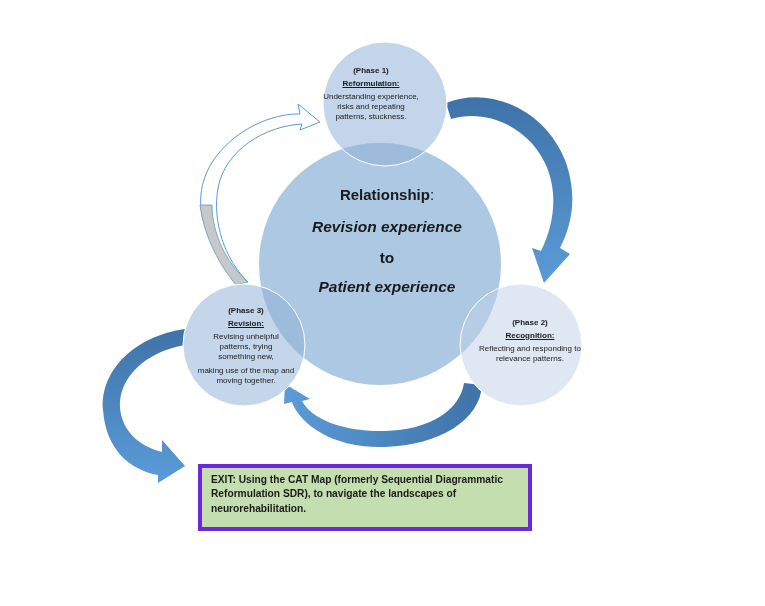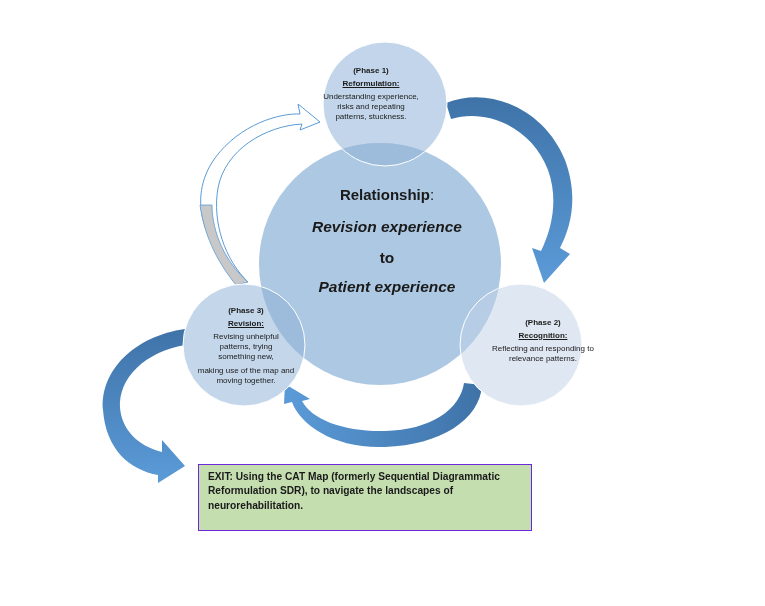--- a/index.html
+++ b/index.html
@@ -10,21 +10,21 @@
   .phase-label { font-weight: bold; font-size: 8px; margin-bottom: 3px; }
   .phase-name { font-weight: bold; font-size: 8px; text-decoration: underline; margin-bottom: 3px; }
   .phase-desc { font-size: 8px; line-height: 1.28; }
   .phase-desc2 { font-size: 8px; line-height: 1.28; margin-top: 4px; }
   .center-title { font-size: 15px; font-weight: bold; margin-bottom: 6px; }
   .center-title .colon { font-weight: normal; }
   .center-body { font-size: 14.5px; line-height: 1.2; }
   .center-em { font-size: 15.5px; font-weight: bold; font-style: italic; margin-top: 14px; }
   .center-to { font-size: 15.5px; font-weight: bold; margin-top: 12px; }
   .exit-box { position: absolute; left: 198px; top: 464px; width: 334px; height: 67px;
-              background: #c5deb0; border: 1px solid #6d28d9; box-sizing: border-box;
+              background: #c5deb0; border: 4px solid #6d28d9; box-sizing: border-box;
               padding: 5px 9px; font-size: 10.2px; font-weight: bold; line-height: 1.42; color: #1a1a1a; }
 </style>
 </head>
 <body>
 
 <svg class="diagram" width="765" height="606" viewBox="0 0 765 606">
   <defs>
     <linearGradient id="gradR" x1="0" y1="0" x2="0" y2="1">
       <stop offset="0" stop-color="#3f73a8"></stop>
       <stop offset="1" stop-color="#5b9bd8"></stop>
@@ -77,21 +77,21 @@
   <div class="phase-desc" style="padding:0 6px;">Understanding experience, risks and repeating patterns, stuckness.</div>
 </div>
 
 <div class="txt" style="left:292px; top:178px; width:190px;margin-top:8px;">
   <div class="center-title"><span>Relationship</span><span class="colon">:</span></div>
   <div class="center-em">Revision experience</div>
   <div class="center-to">to</div>
   <div class="center-em" style="margin-top:10px;">Patient experience</div>
 </div>
 
-<div class="txt" style="left:488px; top:318px; width:110px;">
+<div class="txt" style="left:475px; top:318px; width:110px;">
   <div class="phase-label">(Phase 2)</div>
   <div class="phase-name">Recognition:</div>
   <div class="phase-desc" style="padding:0 4px;">Reflecting and responding to relevance patterns.</div>
 </div>
 
 <div class="txt" style="left:188px; top:306px; width:116px;">
   <div class="phase-label">(Phase 3)</div>
   <div class="phase-name">Revision:</div>
   <div class="phase-desc" style="padding:0 14px;">Revising unhelpful patterns, trying something new,</div>
   <div class="phase-desc2" style="padding:0 6px;">making use of the map and moving together.</div>

